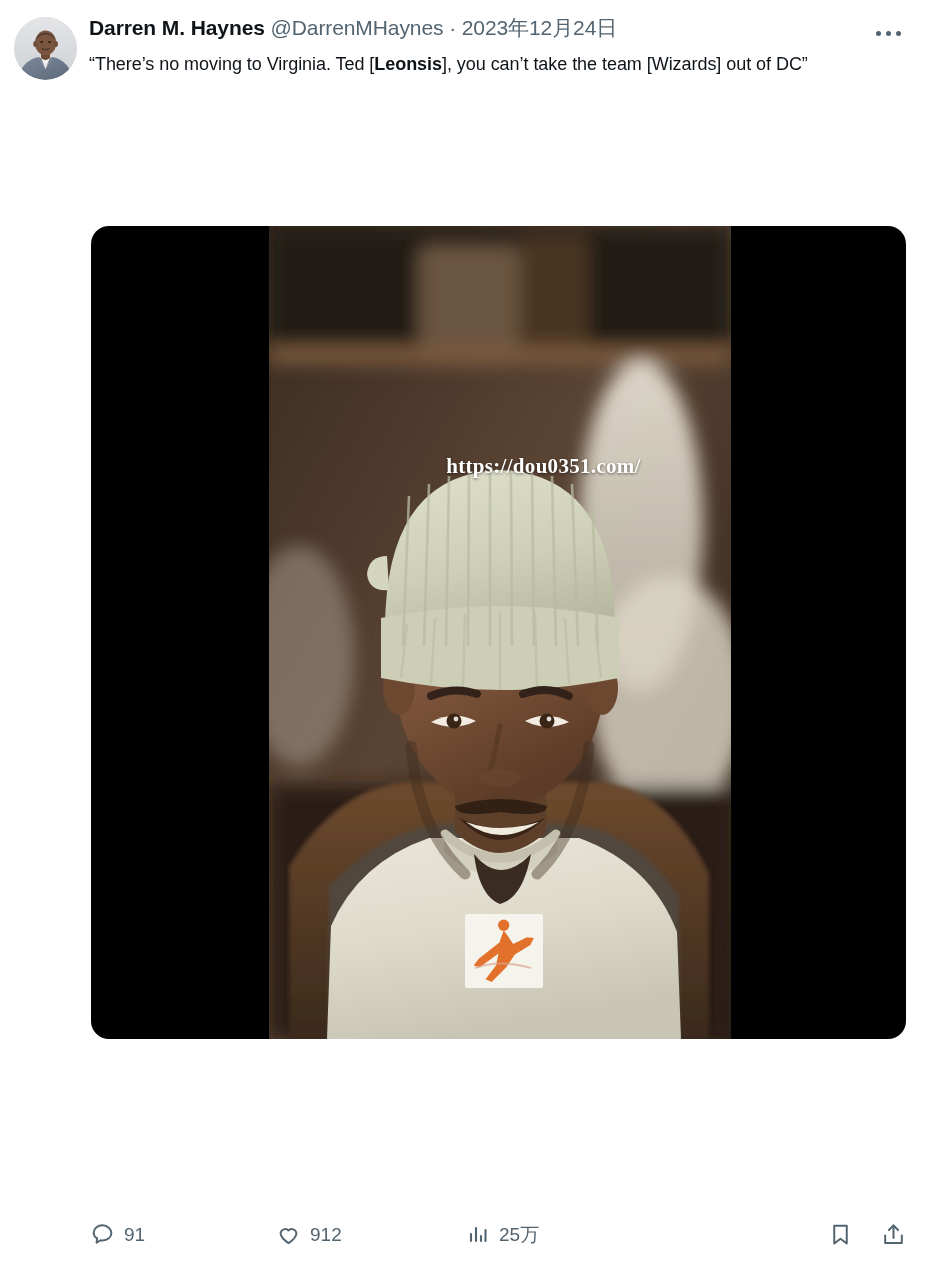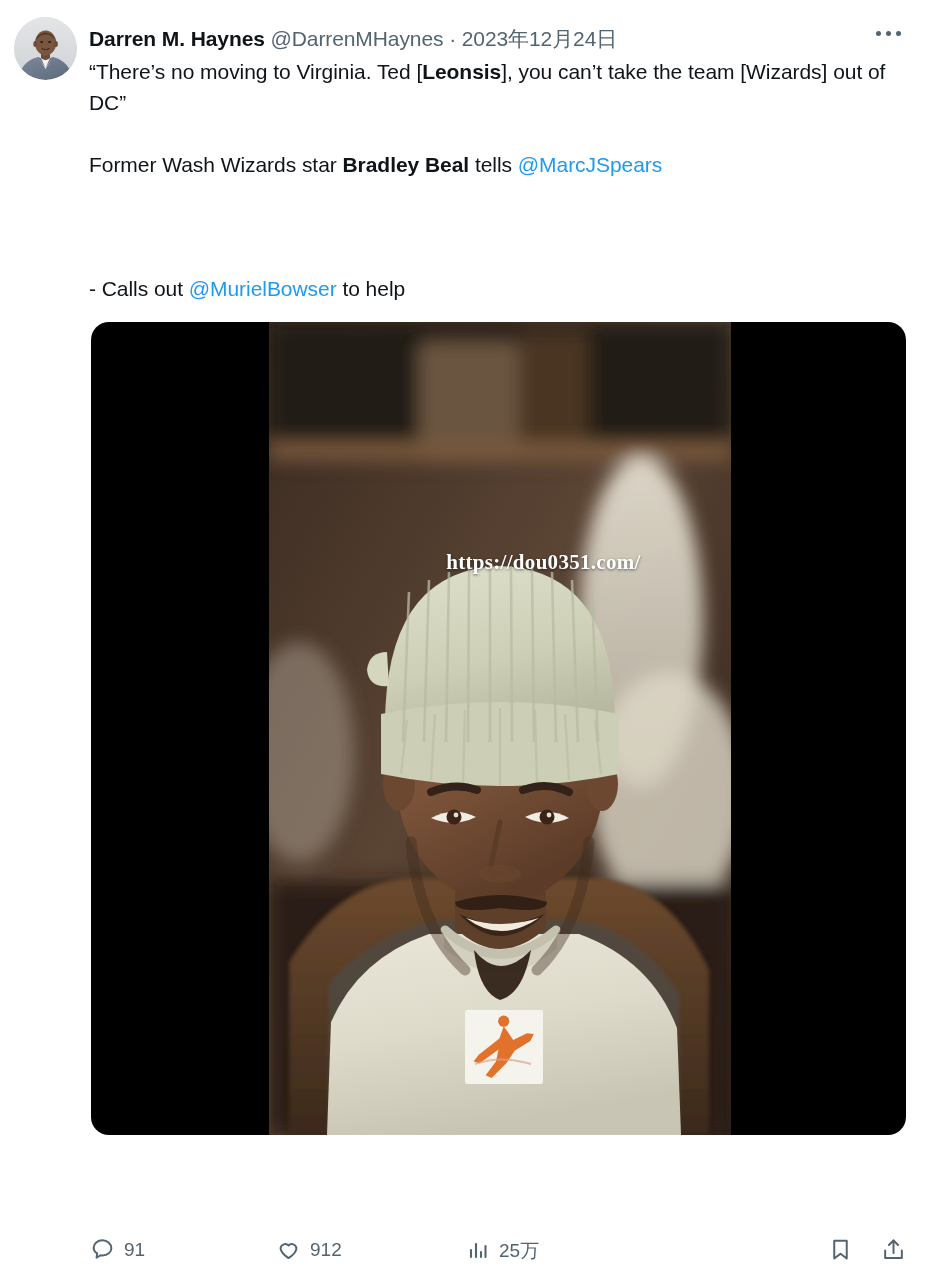--- a/index.html
+++ b/index.html
@@ -39,21 +39,20 @@
     margin-top: 3px;
     background: #d8dadd;
     position: relative;
   }
   .avatar svg { display: block; width: 63px; height: 63px; }
 
   .header-main {
     flex: 1;
     padding-left: 12px;
     min-width: 0;
-    margin-top: 11px;
   }
 
   .name-line {
     font-size: 21px;
     line-height: 28px;
     white-space: nowrap;
     letter-spacing: -0.1px;
   }
   .display-name {
     font-weight: bold;
@@ -61,22 +60,22 @@
     font-size: 21px;
   }
   .handle, .sep, .date {
     color: #536471;
     font-weight: normal;
     font-size: 21px;
   }
 
   
   .tweet-text {
-    font-size: 21px;
-    line-height: 31px;
+    font-size: 18px;
+    line-height: 39px;
     color: #0f1419;
     margin-top: 3px;
     letter-spacing: -0.05px;
   }
   .tweet-text p {
     margin: 0;
   }
   .tweet-text p.spacer {
     height: 31px;
     margin: 0;
@@ -141,21 +140,21 @@
   }
 
   
   .actions {
     position: absolute;
     left: 90px;
     right: 24px;
     top: 1222px;
     height: 40px;
     display: flex;
-    align-items: flex-end;
+    align-items: flex-start;
     color: #536471;
   }
   .action {
     display: flex;
     align-items: center;
     gap: 9px;
     color: #536471;
     font-size: 19px;
   }
   .action .count { color: #536471; font-size: 19px; line-height: 19px; }
@@ -218,25 +217,23 @@
       <div class="name-line">
         <span class="display-name">Darren M. Haynes</span>
         <span class="handle">@DarrenMHaynes</span>
         <span class="sep">·</span>
         <span class="date">2023年12月24日</span>
       </div>
 
       <div class="tweet-text">
         <p><span>“There’s no moving to Virginia. Ted [</span><b>Leonsis</b><span>], you can’t take the team [Wizards] out of DC”</span></p>
         <p class="spacer"></p>
-        <p><span>Former Wash Wizards star </span><b>Bradley Beal</b><span> tells </span><span class="mention">@MarcJSpears</span></p>
         <p class="spacer"></p>
         <p class="spacer"></p>
         <p class="spacer"></p>
-        <p><span>- Calls out </span><span class="mention">@MurielBowser</span><span> to help</span></p>
       </div>
     </div>
   </div>
 
   <div class="more-btn">
     <i></i>
     <i></i>
     <i></i>
   </div>
 

